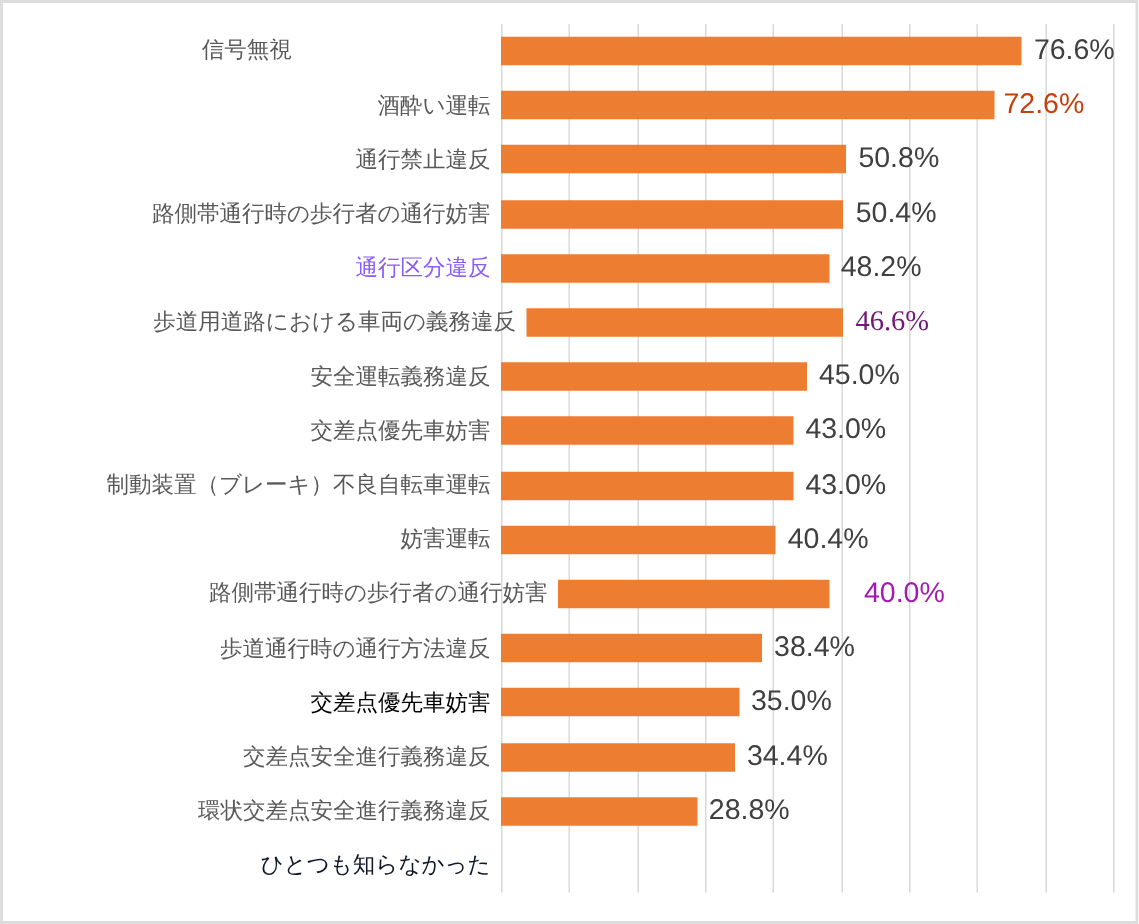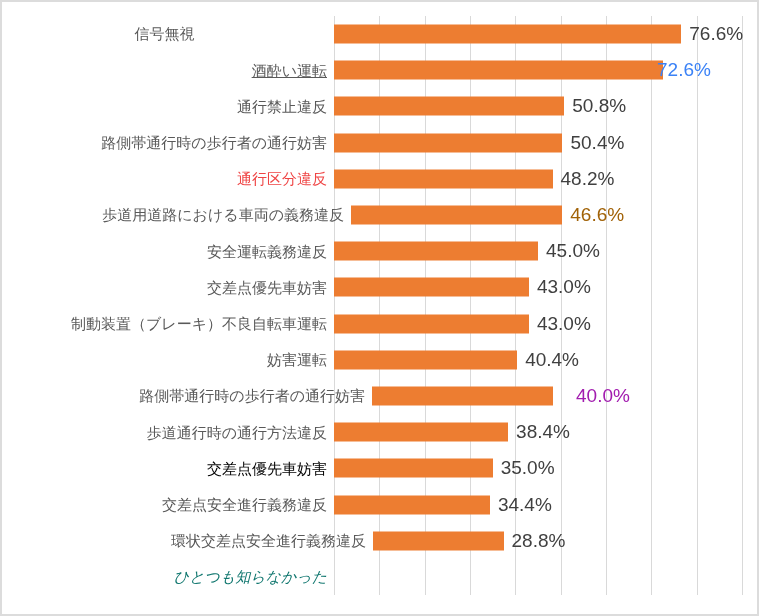--- a/index.html
+++ b/index.html
@@ -96,52 +96,52 @@
     </div>
   <div class="rows">
       <div class="row">
         <div class="cat-label" style="color: rgb(89, 89, 89); text-align: center;">信号無視</div>
         <div class="bar-track">
           <div class="bar" style="width: 347.253px; background: rgb(237, 125, 49);"></div>
           <div class="value-label" style="left: 355.253px; color: rgb(64, 64, 64);">76.6%</div>
         </div>
       </div>
       <div class="row">
-        <div class="cat-label" style="color: rgb(89, 89, 89); text-decoration: underline;">酒酔い運転</div>
+        <div class="cat-label" style="color: rgb(89, 89, 89);">酒酔い運転</div>
         <div class="bar-track">
           <div class="bar" style="width: 329.12px; background: rgb(237, 125, 49);"></div>
-          <div class="value-label" style="left: 323px; color: #3b82f6;">72.6%</div>
+          <div class="value-label" style="left: 335px; color: #c2410c;">72.6%</div>
         </div>
       </div>
       <div class="row">
         <div class="cat-label" style="color: rgb(89, 89, 89);">通行禁止違反</div>
         <div class="bar-track">
           <div class="bar" style="width: 230.293px; background: rgb(237, 125, 49);"></div>
           <div class="value-label" style="left: 238.293px; color: rgb(64, 64, 64);">50.8%</div>
         </div>
       </div>
       <div class="row">
         <div class="cat-label" style="color: rgb(89, 89, 89);">路側帯通行時の歩行者の通行妨害</div>
         <div class="bar-track">
           <div class="bar" style="width: 228.48px; background: rgb(237, 125, 49);"></div>
           <div class="value-label" style="left: 236.48px; color: rgb(64, 64, 64);">50.4%</div>
         </div>
       </div>
       <div class="row">
-        <div class="cat-label" style="color: #ef4444;">通行区分違反</div>
+        <div class="cat-label" style="color: #8b5cf6;">通行区分違反</div>
         <div class="bar-track">
           <div class="bar" style="width: 218.507px; background: rgb(237, 125, 49);"></div>
           <div class="value-label" style="left: 226.507px; color: rgb(64, 64, 64);">48.2%</div>
         </div>
       </div>
       <div class="row">
         <div class="cat-label" style="color: rgb(89, 89, 89); margin-left: 17px;">歩道用道路における車両の義務違反</div>
         <div class="bar-track">
           <div class="bar" style="width: 211.253px; background: rgb(237, 125, 49);"></div>
-          <div class="value-label" style="left: 219.253px; color: #a16207;">46.6%</div>
+          <div class="value-label" style="left: 219.253px; color: #701a75; font-family: Liberation Serif, serif;">46.6%</div>
         </div>
       </div>
       <div class="row">
         <div class="cat-label" style="color: rgb(89, 89, 89);">安全運転義務違反</div>
         <div class="bar-track">
           <div class="bar" style="width: 204px; background: rgb(237, 125, 49);"></div>
           <div class="value-label" style="left: 212px; color: rgb(64, 64, 64);">45.0%</div>
         </div>
       </div>
       <div class="row">
@@ -187,23 +187,23 @@
         </div>
       </div>
       <div class="row">
         <div class="cat-label" style="color: rgb(89, 89, 89);">交差点安全進行義務違反</div>
         <div class="bar-track">
           <div class="bar" style="width: 155.947px; background: rgb(237, 125, 49);"></div>
           <div class="value-label" style="left: 163.947px; color: rgb(64, 64, 64);">34.4%</div>
         </div>
       </div>
       <div class="row">
-        <div class="cat-label" style="color: rgb(89, 89, 89); padding-left: 39px;">環状交差点安全進行義務違反</div>
+        <div class="cat-label" style="color: rgb(89, 89, 89);">環状交差点安全進行義務違反</div>
         <div class="bar-track">
           <div class="bar" style="width: 130.56px; background: rgb(237, 125, 49);"></div>
           <div class="value-label" style="left: 138.56px; color: rgb(64, 64, 64);">28.8%</div>
         </div>
       </div>
       <div class="row">
-        <div class="cat-label" style="color: #0f766e; font-style: italic;">ひとつも知らなかった</div>
+        <div class="cat-label" style="color: #0f172a;">ひとつも知らなかった</div>
       </div>
     </div>
 </div>
 
 </body></html>

